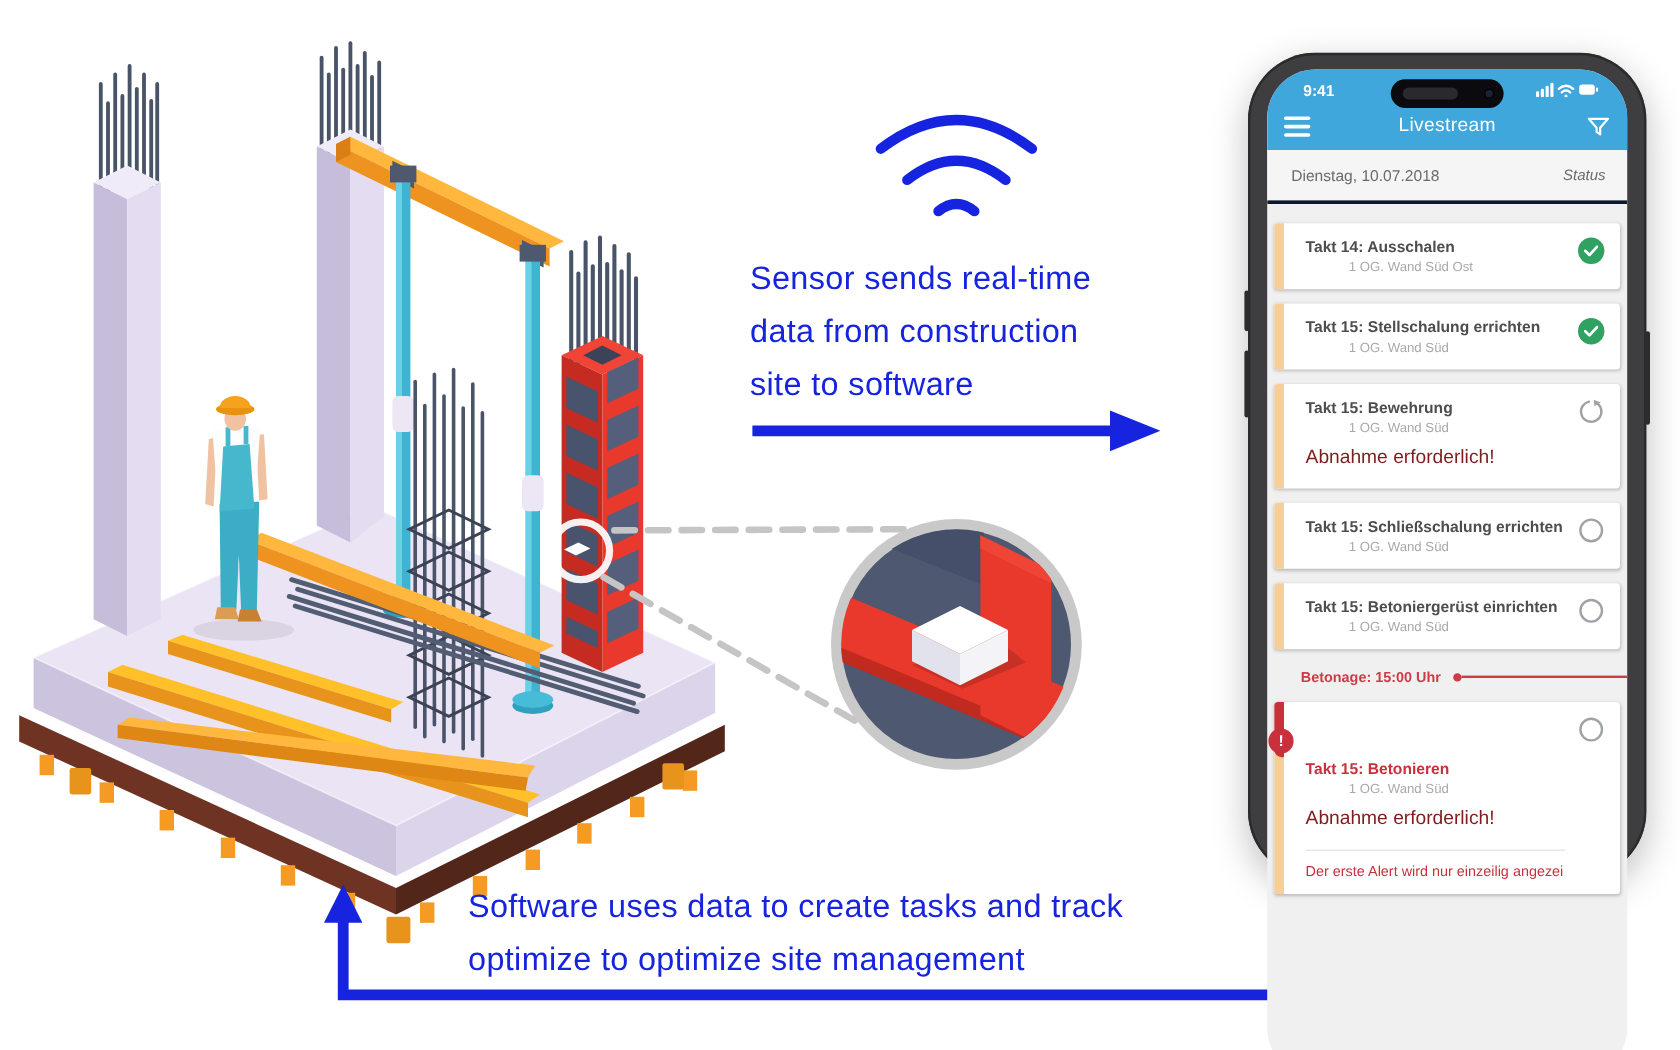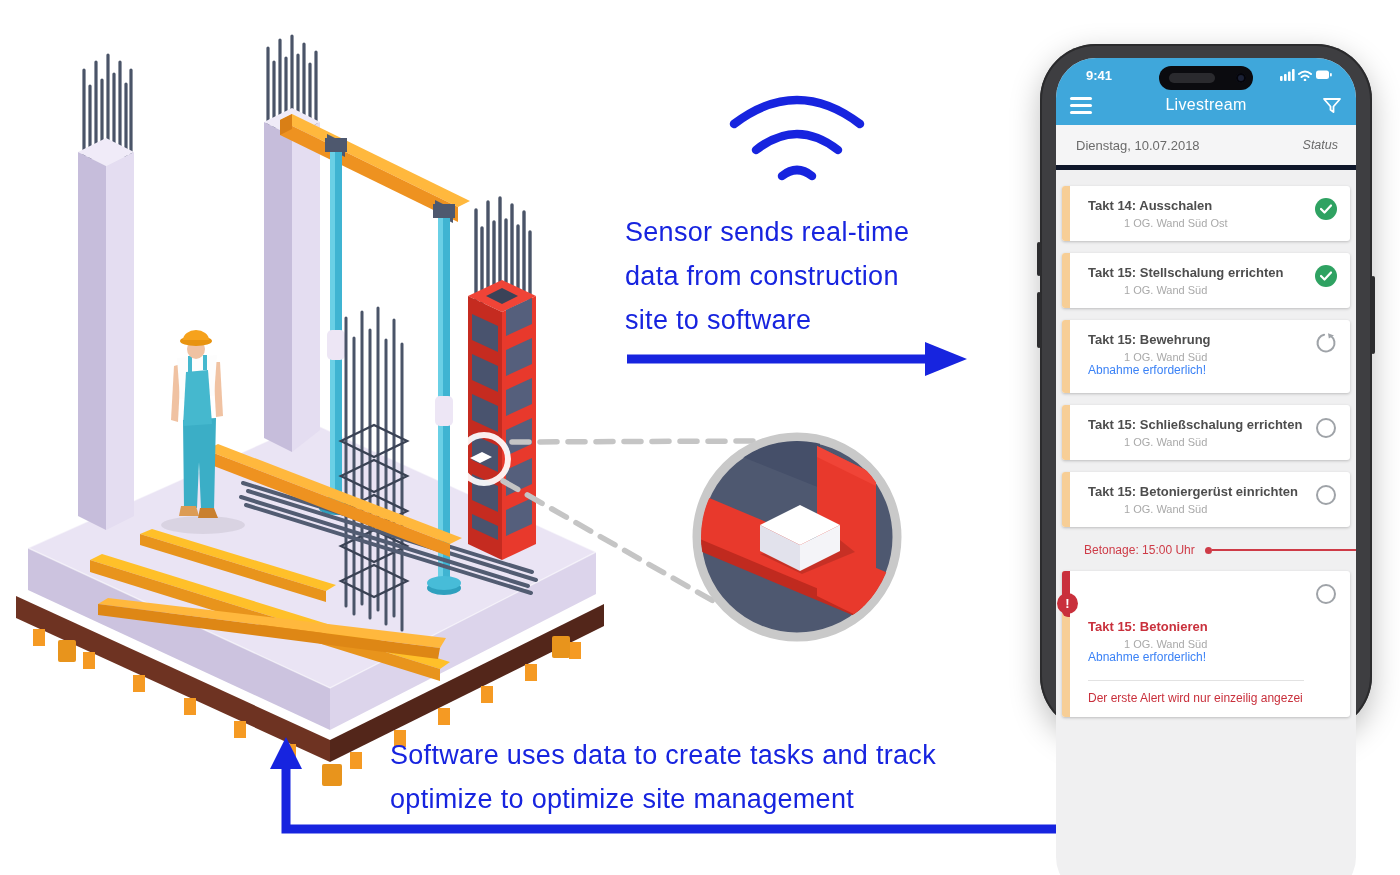--- a/index.html
+++ b/index.html
@@ -33,37 +33,37 @@
   .island .lens { position:absolute; right:7px; top:7px; width:10px; height:10px; border-radius:50%;
     background:#1b2136; box-shadow:0 0 0 2px #05050a inset; }
   .island .speaker { position:absolute; left:10px; top:7px; width:46px; height:10px; border-radius:6px; background:#2a2a2e; }
   .sb-icons { position:absolute; right:24px; top:10px; }
   .nav-row { position:relative; height:34px; }
   .app-title { position:absolute; left:0; right:0; top:5px; text-align:center; font-size:16px; font-weight:500; letter-spacing:0.3px; }
   .menu-icon { position:absolute; left:14px; top:6px; width:22px; height:18px; cursor:pointer; }
   .menu-icon span { display:block; height:3px; background:#fff; border-radius:2px; margin-bottom:4px; }
   .filter-icon { position:absolute; right:14px; top:5px; cursor:pointer; }
 
-  .list-header { height:45px; background:#F5F5F6; border-bottom:5px solid #0f172a;
+  .list-header { height:45px; background:#F5F5F6; border-bottom:3px solid #0f172a;
     display:flex; align-items:center; justify-content:space-between; padding:0 18px 0 20px;
     color:#6b6b6b; font-size:13px; }
   .list-header .status-label { font-size:12.5px; color:#6b6b6b;font-style:italic; }
 
   .task-list { padding:16px 6px 0 6px; }
   .task-card { position:relative; background:#fff; border-radius:3px; margin-bottom:12px;
     box-shadow:0 1px 3px rgba(0,0,0,0.22); padding:12px 46px 12px 26px; }
   .card-stripe { position:absolute; left:0; top:0; bottom:0; width:8px; background:#F7CE96; border-radius:3px 0 0 3px; }
   .task-title { font-size:13px; font-weight:600; color:#4d4d4d; white-space:nowrap; }
   .task-sub { font-size:11px; color:#A9A9A9; margin-top:4px;margin-left:36px; }
-  .task-alert { font-size:12px; color:#3b82f6; padding-bottom:4px; }
+  .task-alert { font-size:16px; color:#7f1d1d; margin-top:10px; padding-bottom:4px; }
   .status-slot { position:absolute; right:13px; top:12px; width:22px; height:22px; cursor:pointer; }
   .check-badge { width:22px; height:22px; border-radius:50%; background:#2FA262; display:flex; align-items:center; justify-content:center; }
   .open-circle { width:20px; height:20px; border-radius:50%; border:2px solid #9FA3A8; margin:1px; }
 
-  .divider-row { display:flex; align-items:center; color:#CE3B47; font-size:12px; font-weight:400;
+  .divider-row { display:flex; align-items:center; color:#CE3B47; font-size:12px; font-weight:700;
     padding:4px 0 14px 22px; }
   .divider-dot { width:7px; height:7px; border-radius:50%; background:#CE3B47; margin:0 0 0 10px; flex:none; }
   .divider-line { flex:1; height:2px; background:#CE3B47; margin-right:-6px; }
 
   .critical .task-title { color:#C9303C;margin-top:36px; }
   .stripe-red { position:absolute; left:0; top:0; width:8px; height:46px; background:#C9303C; border-radius:3px 0 0 6px; }
   .alert-badge { position:absolute; left:-5px; top:22px; width:21px; height:21px; border-radius:50%;
     background:#C9303C; color:#fff; font-size:13px; font-weight:700; text-align:center; line-height:21px; z-index:2; }
   .card-footline { border-top:1px solid #e2e2e2; margin-top:12px; padding-top:10px;
     display:flex; justify-content:space-between; color:#C9303C; font-size:12px; white-space:nowrap; overflow:hidden; }

